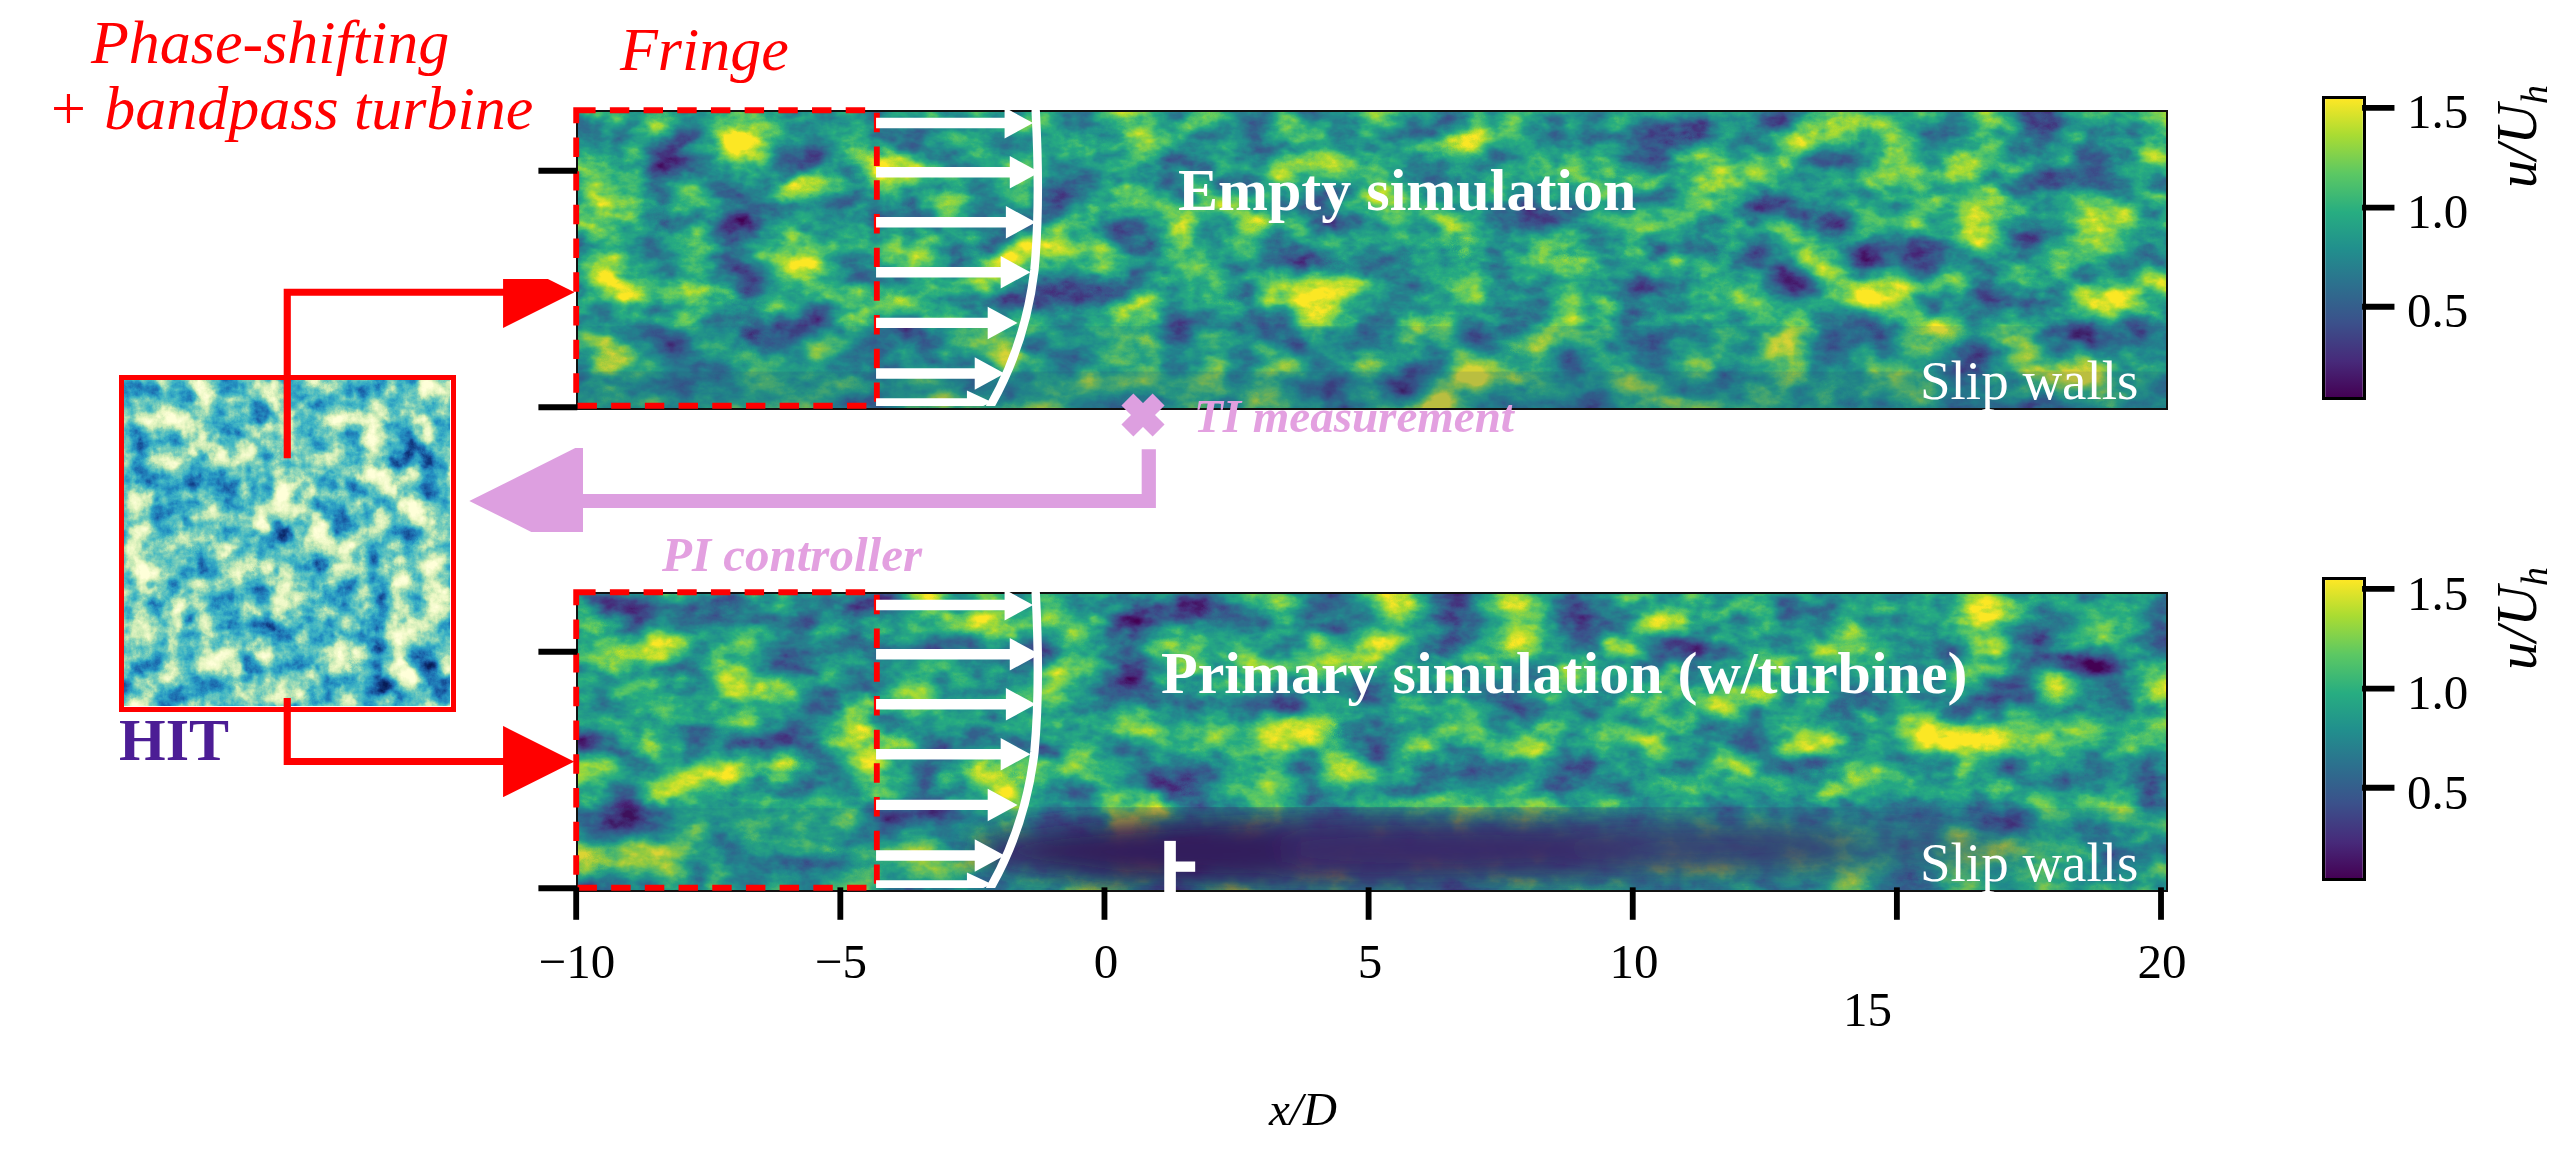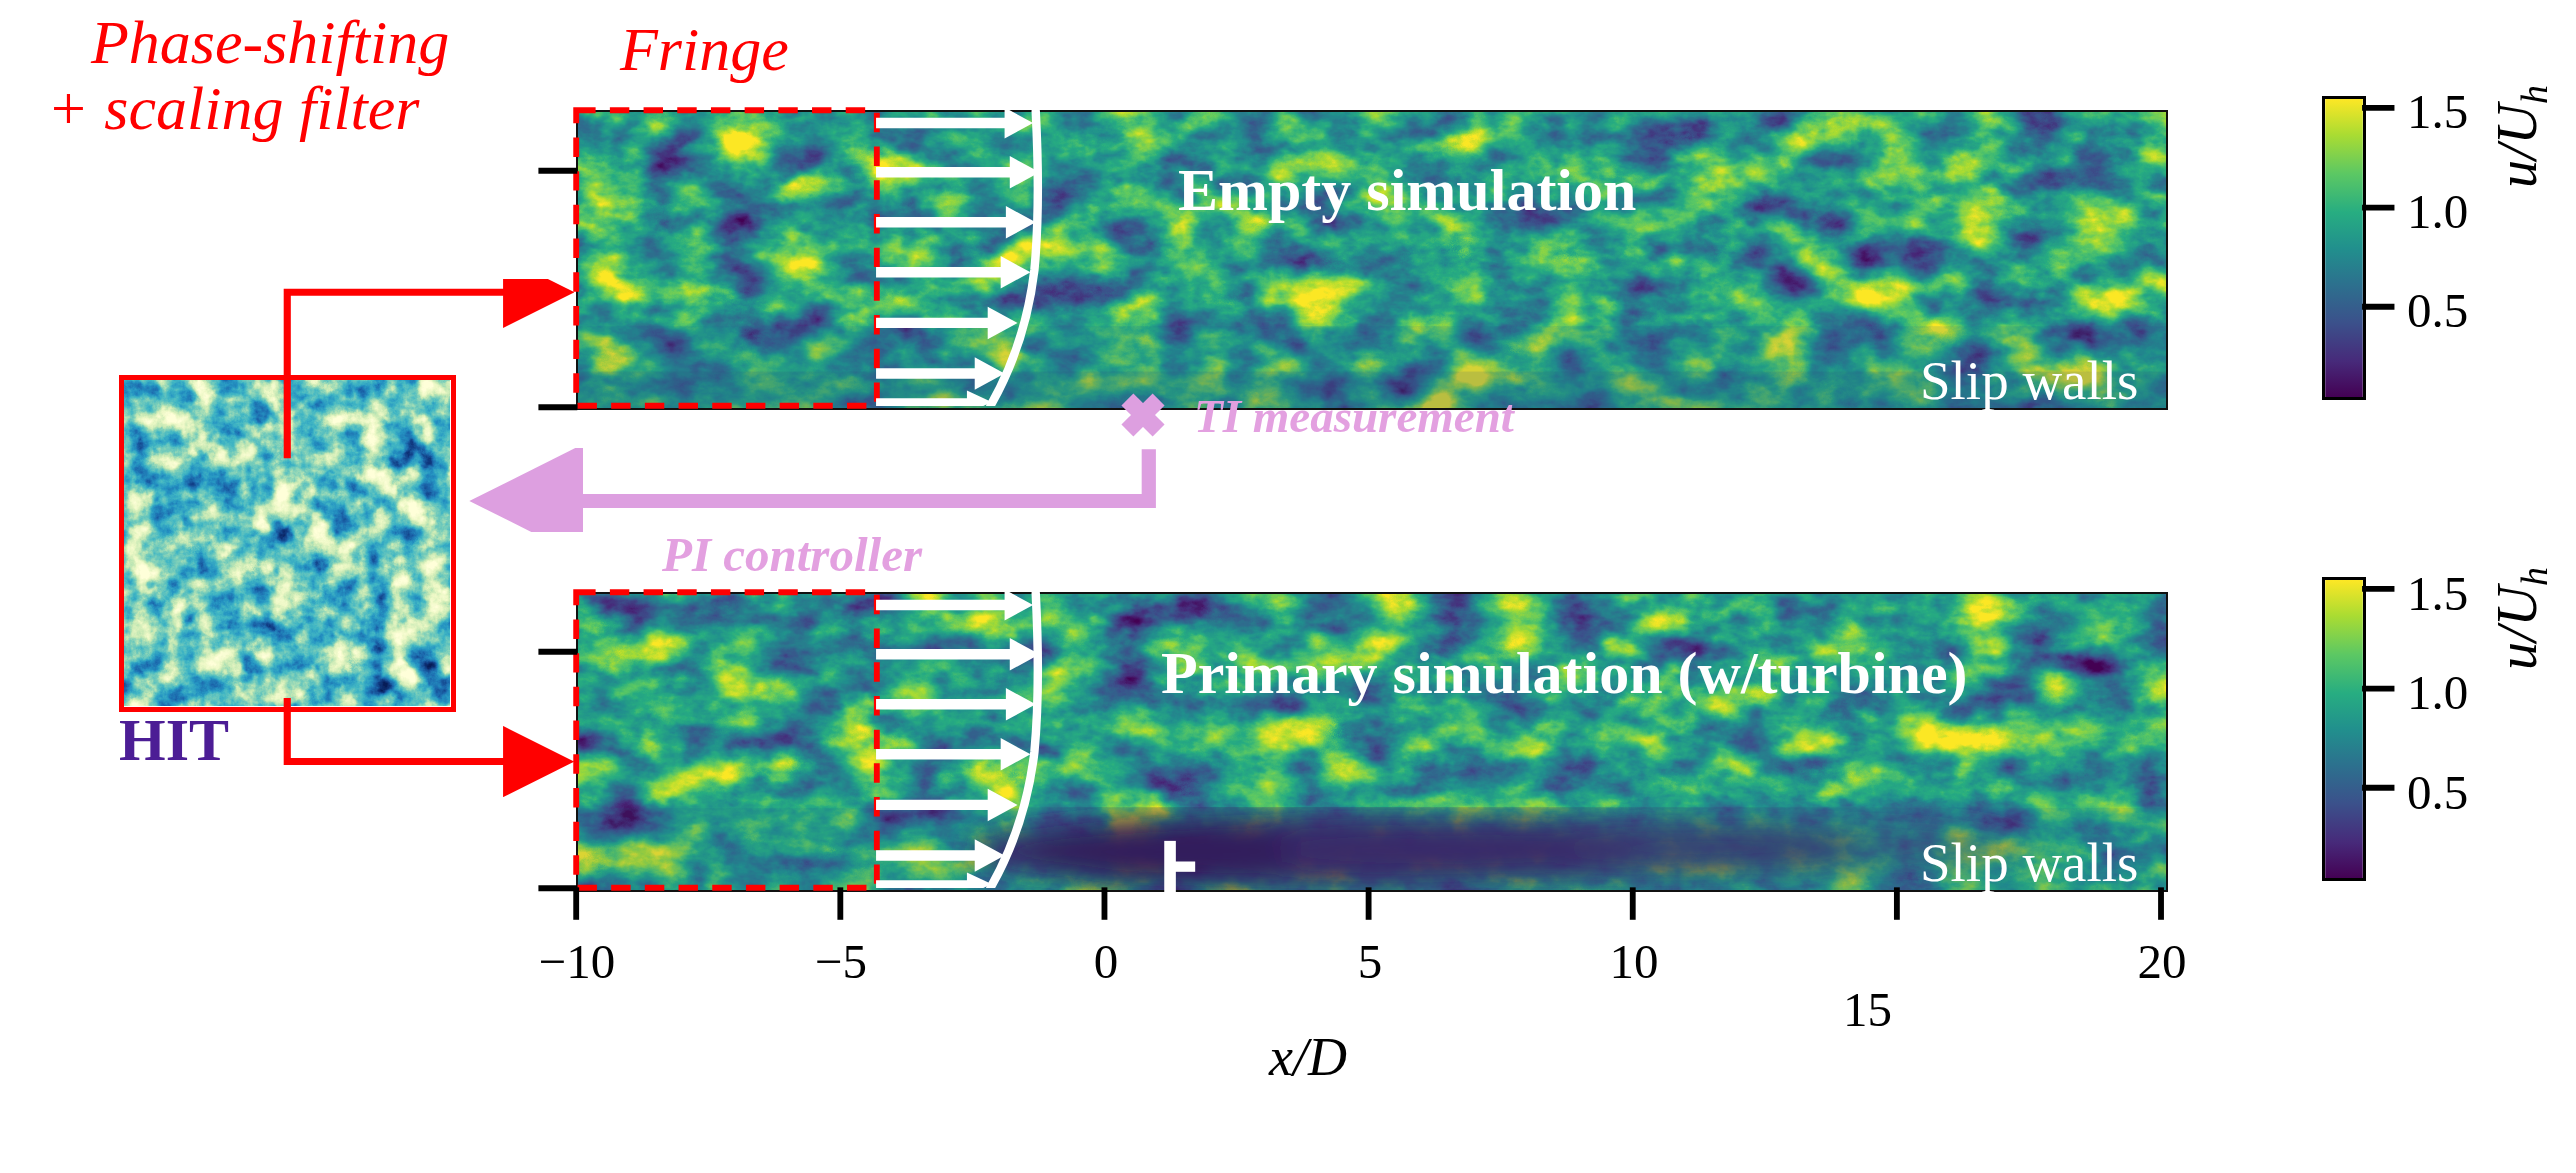--- a/index.html
+++ b/index.html
@@ -247,21 +247,21 @@
   </svg>
 
   <div class="abs tick-lbl" style="left:522px;top:933px;width:110px;text-align:center;">−10</div>
   <div class="abs tick-lbl" style="left:786px;top:933px;width:110px;text-align:center;">−5</div>
   <div class="abs tick-lbl" style="left:1051px;top:933px;width:110px;text-align:center;">0</div>
   <div class="abs tick-lbl" style="left:1315px;top:933px;width:110px;text-align:center;">5</div>
   <div class="abs tick-lbl" style="left:1579px;top:933px;width:110px;text-align:center;">10</div>
   <div class="abs tick-lbl" style="left:1843px;top:933px;width:110px;margin-top:48px;">15</div>
   <div class="abs tick-lbl" style="left:2107px;top:933px;width:110px;text-align:center;">20</div>
 
-  <div class="abs" style="left:1269px;top:1026px;font-size:54px;">
+  <div class="abs" style="left:1269px;top:1082px;font-size:47px;">
     <span class="math">x/D</span>
   </div>
 
   <div class="cbar" style="left:2322px;top:96px;width:38px;height:298px;">
     <svg width="38" height="298" viewBox="0 0 58 460">
       <rect x="0" y="0" width="58" height="460" fill="url(#viridisV)"></rect>
     </svg>
   </div>
   <svg class="abs" style="left:2362px;top:91px;width:39px;height:311px;" viewBox="0 0 60 480" width="39" height="311">
     <g stroke="#000" stroke-width="9">
@@ -319,18 +319,18 @@
   </svg>
 
   <svg class="abs" style="left:448px;top:448px;width:727px;height:84px;" viewBox="0 0 1120 130" width="727" height="84">
     <g stroke="#dd9fe0" stroke-width="22" fill="none">
       <path d="M1082,2 L1082,82 L70,82" marker-end="url(#arrowPink)"></path>
     </g>
   </svg>
   <div class="abs red-it" style="left:91px;top:6.5px;font-size:62px;">Phase-shifting</div>
 
   <div class="abs pink-bi" style="left:662px;top:526px;font-size:49px;">PI controller</div>
-  <div class="abs red-it" style="left:47px;top:73px;font-size:62px;">+ scaling filter</div>
+  <div class="abs red-it" style="left:47px;top:73px;font-size:62px;">+ bandpass turbine</div>
 
   <div class="abs red-it" style="left:620px;top:14.3px;font-size:62px;">Fringe</div>
 
 </div>
 
 
 </body></html>

